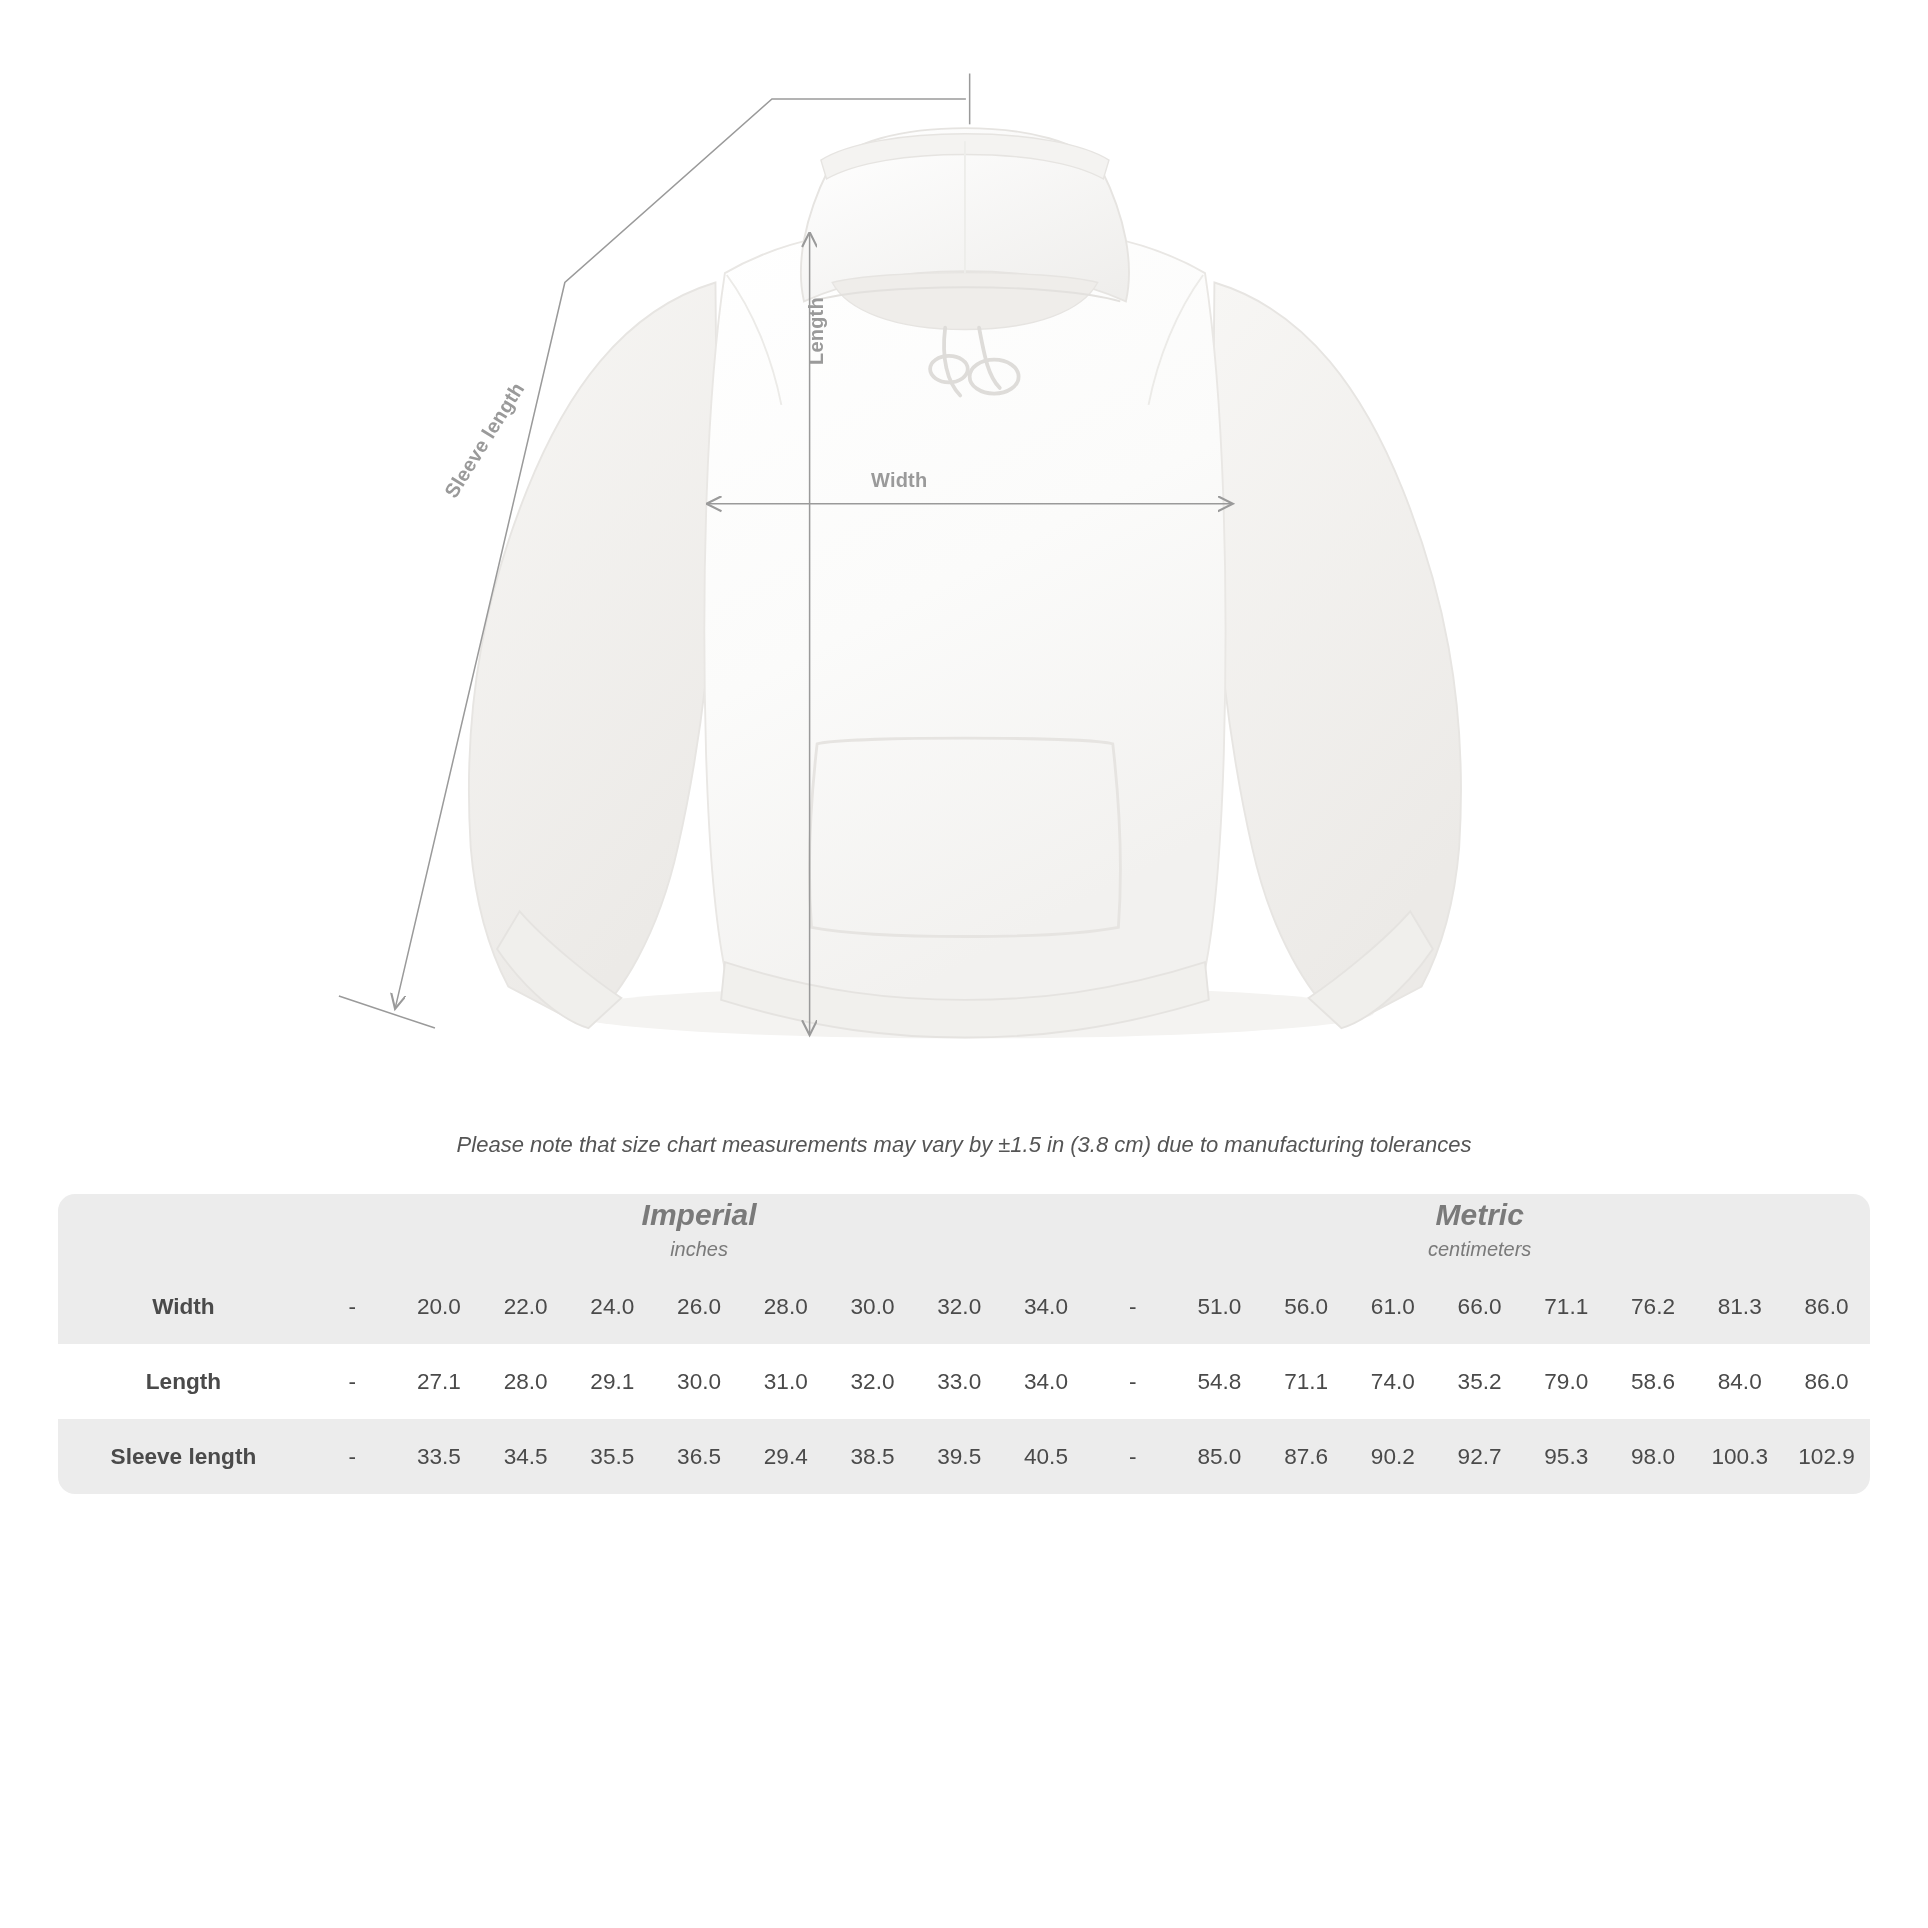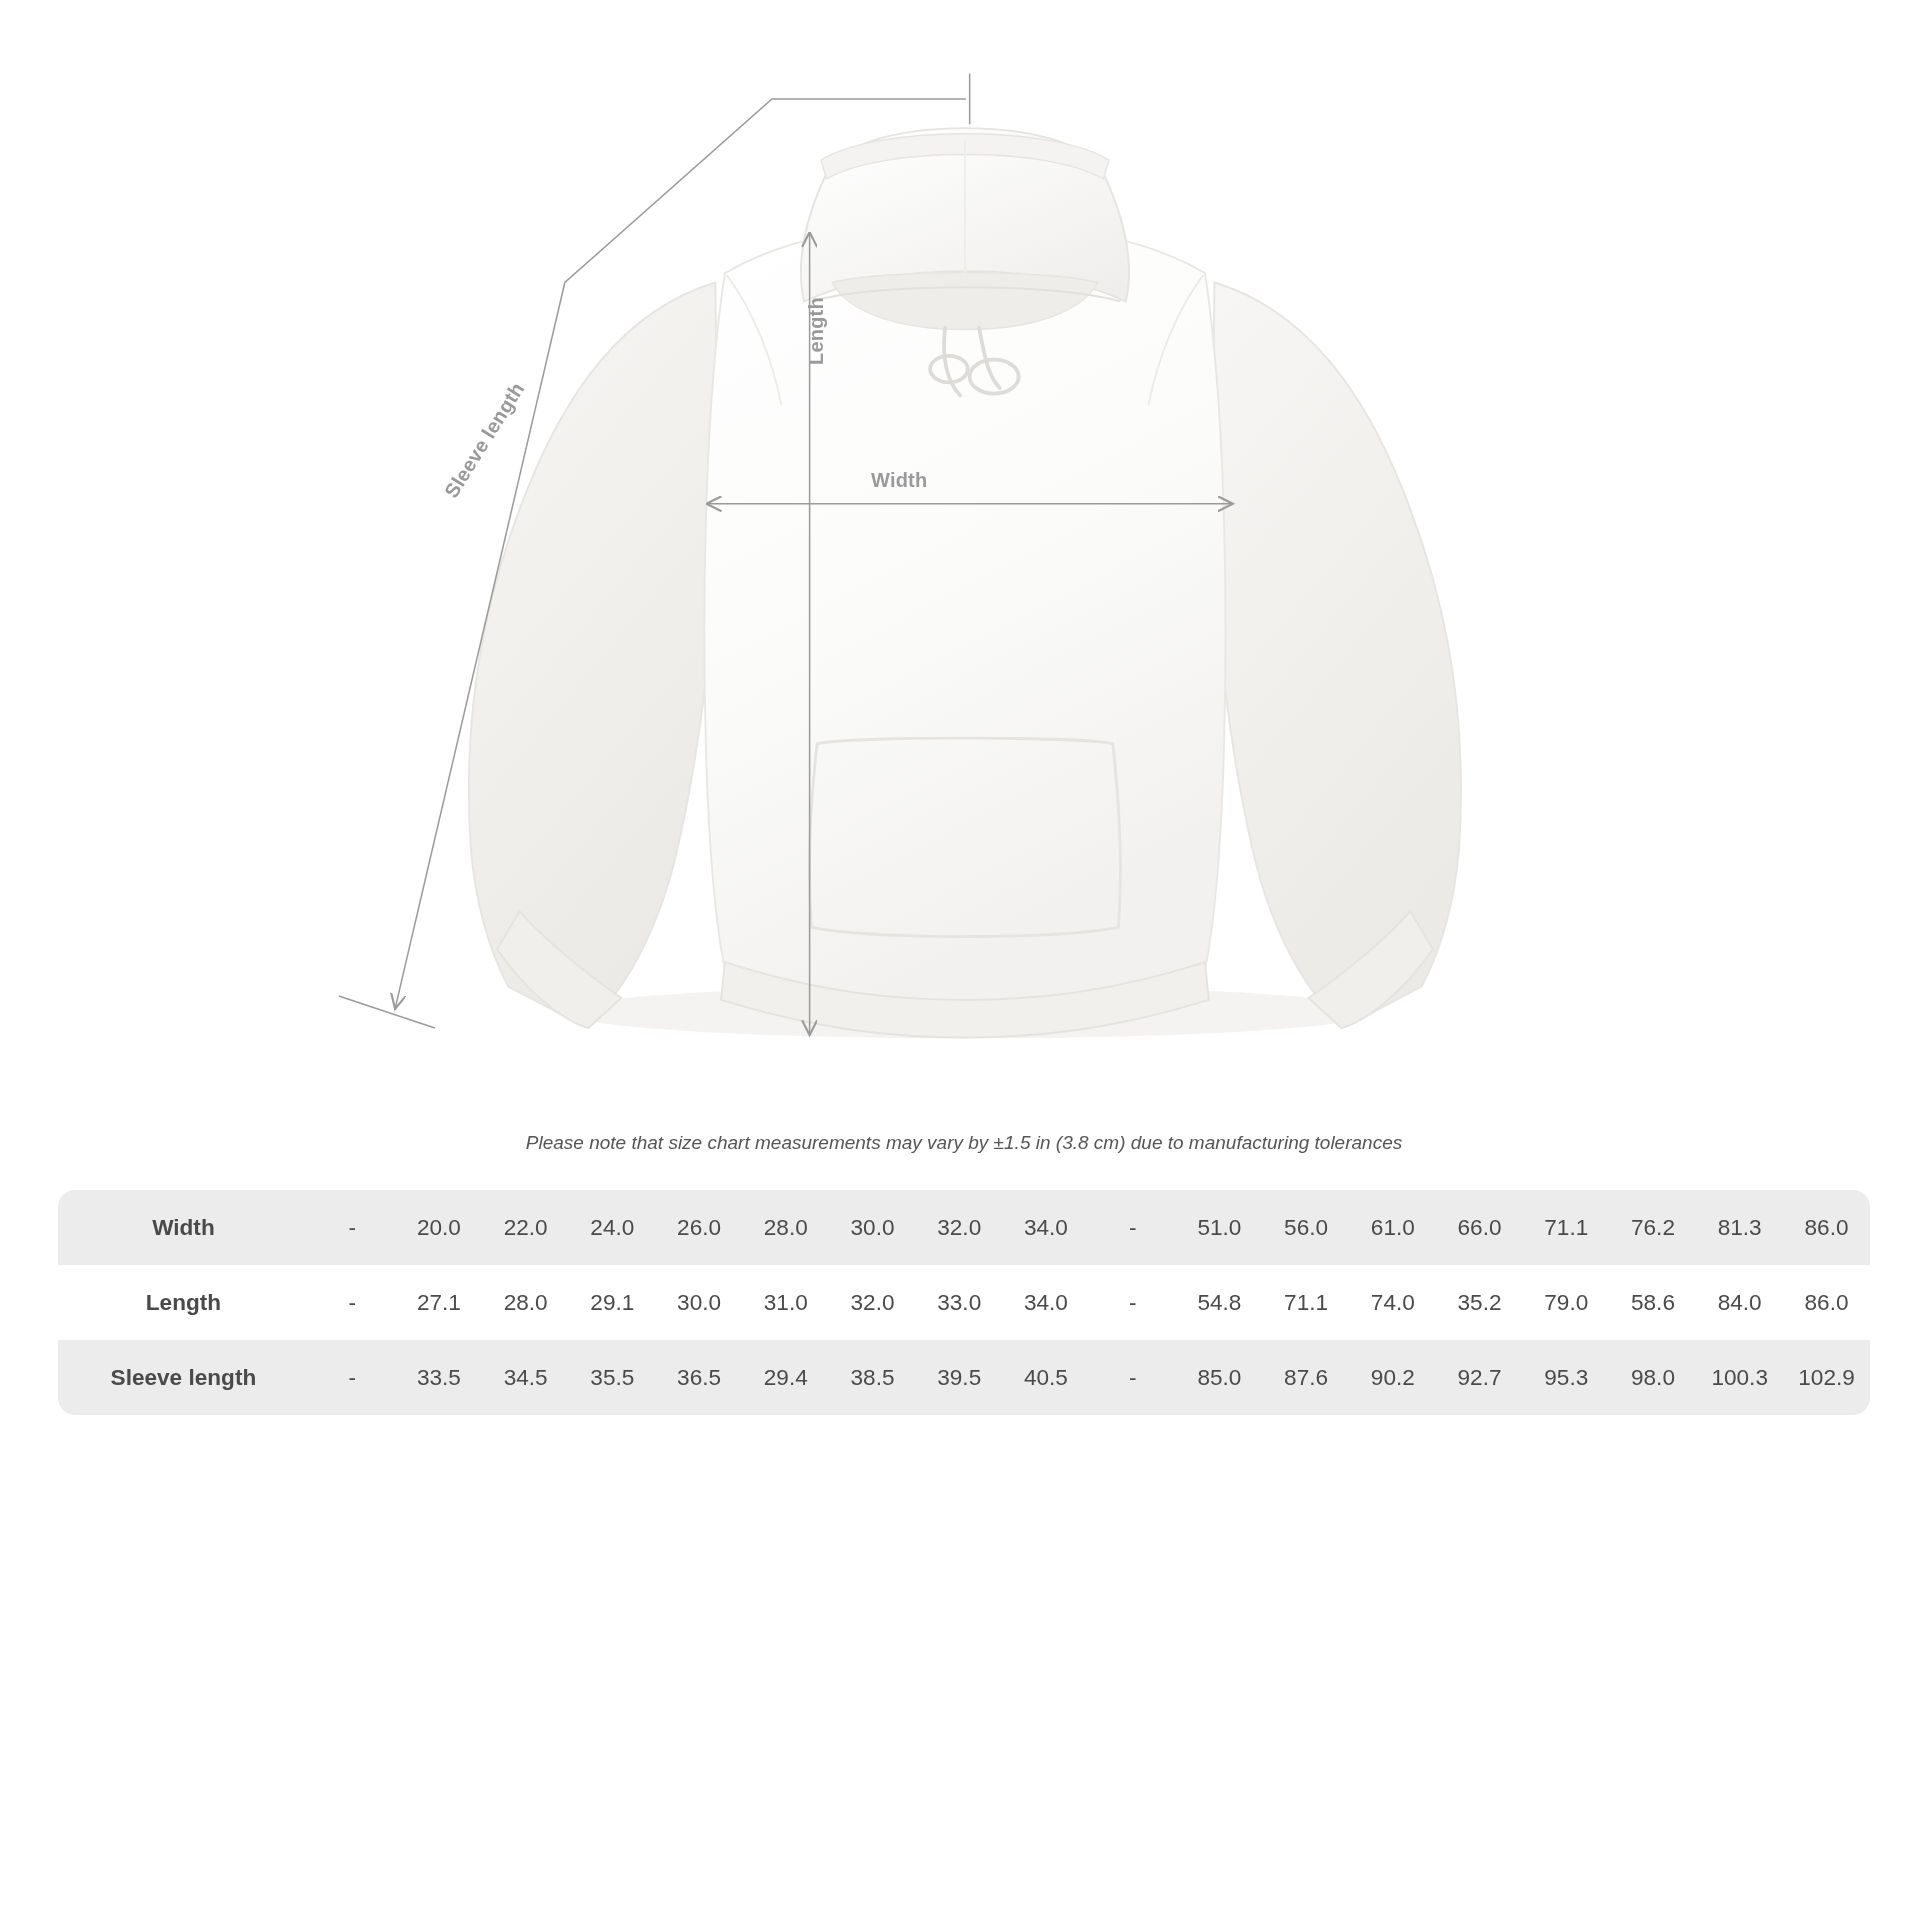--- a/index.html
+++ b/index.html
@@ -62,21 +62,21 @@
     text-align: center;
     margin-top: 1.9px;
   }
   .chart-title {
     font-size: 38px;
     font-weight: bold;
     color: #333333;
     letter-spacing: 0.2px;
   }
   .chart-note {
-    font-size: 19px;
+    font-size: 22px;
     font-style: italic;
     color: #555555;
     margin-top: 21px;
   }
 
   
   .table-wrap {
     margin: 36px 58px 0 58px;
     border-radius: 17px;
     overflow: hidden;
@@ -263,20 +263,31 @@
           <col class="data-col">
           <col class="data-col">
           <col class="data-col">
           <col class="data-col">
         <col class="data-col">
           <col class="data-col">
           <col class="data-col">
           <col class="data-col">
       </colgroup>
       <tbody>
+        <tr class="unit-row">
+          <td class="pad"></td>
+          <td colspan="9">
+            <div class="unit-name">Imperial</div>
+            <div class="unit-sub">inches</div>
+          </td>
+          <td colspan="9">
+            <div class="unit-name">Metric</div>
+            <div class="unit-sub">centimeters</div>
+          </td>
+        </tr>
 
 
         <tr class="row-alt">
           <td class="rowlabel">Width</td>
           <td>-</td>
           <td>20.0</td>
           <td>22.0</td>
           <td>24.0</td>
           <td>26.0</td>
           <td>28.0</td>

